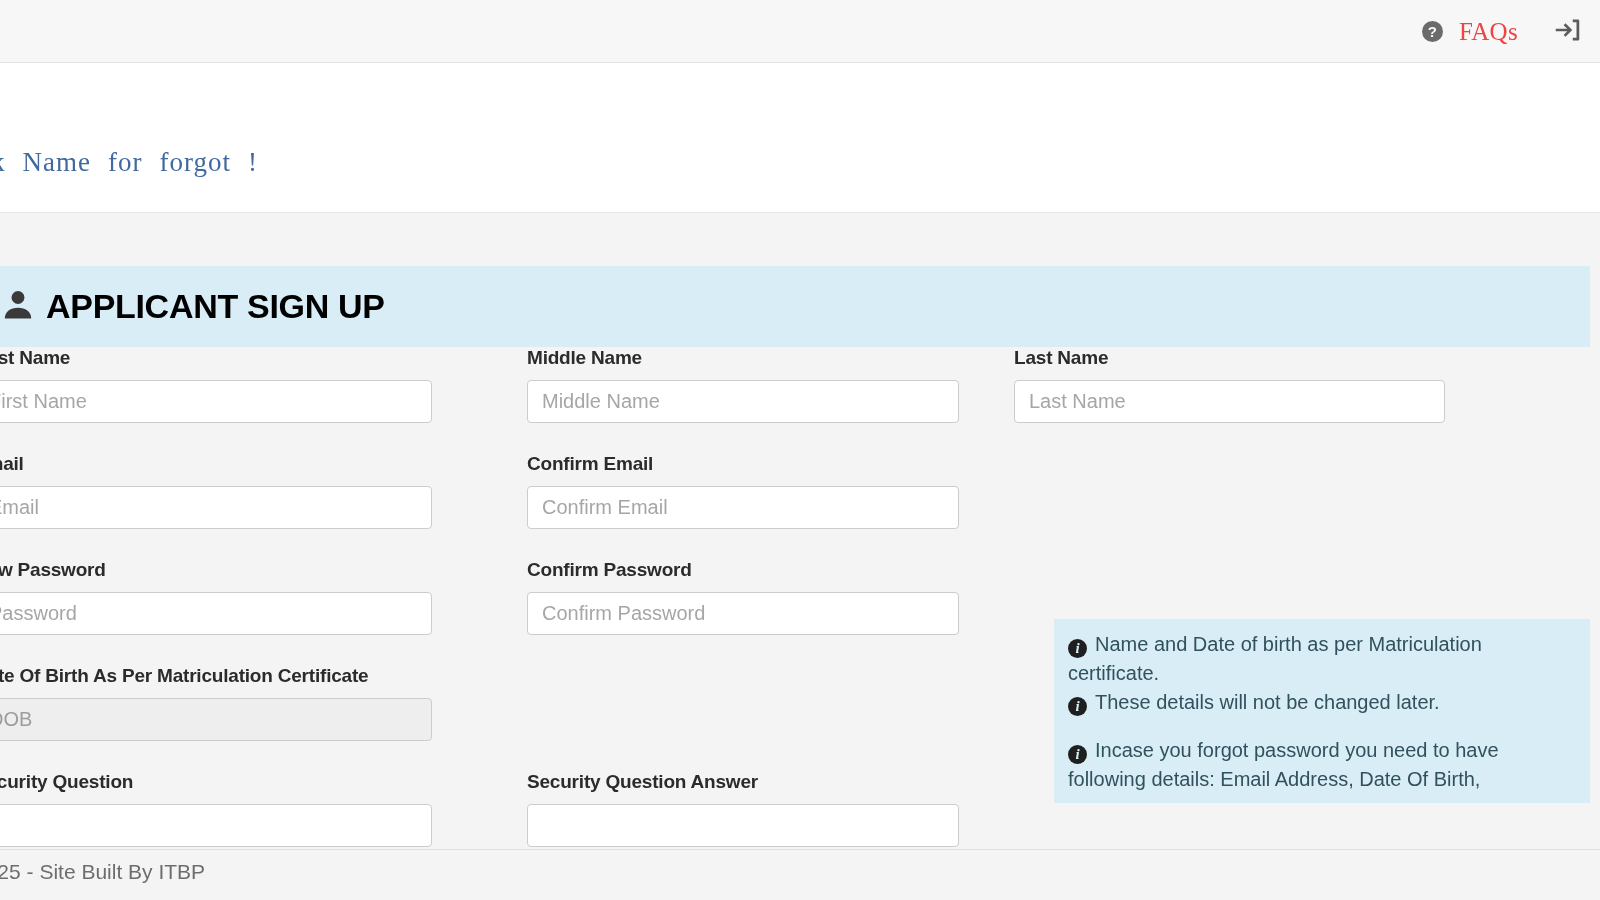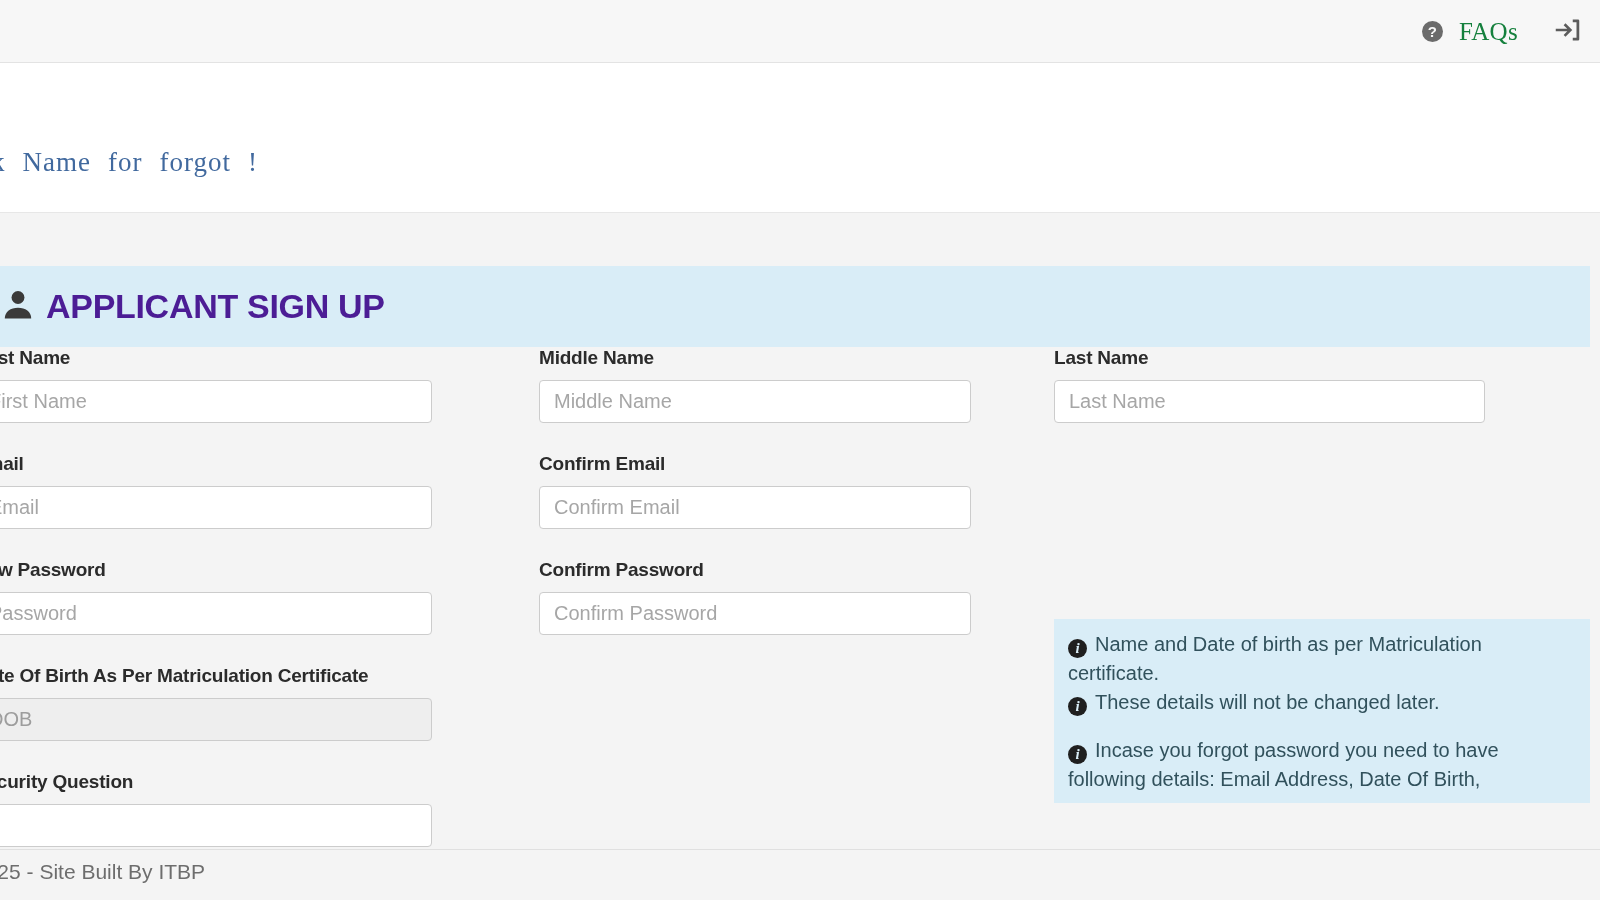--- a/index.html
+++ b/index.html
@@ -34,21 +34,21 @@
     background: #6b6b6b;
     display: flex; align-items: center; justify-content: center;
     color: #f7f7f7;
     font-size: 15px; font-weight: bold;
     font-family: "Liberation Sans", sans-serif;
     line-height: 1;
   }
   .faq-text {
     font-family: "Liberation Serif", serif;
     font-size: 25px;
-    color: #15803d;
+    color: #ef4444;
     letter-spacing: 0.3px;
   }
   .signin-icon { display: block; cursor: pointer; }
 
   
   .white-band {
     position: absolute; left: 0; top: 63px;
     width: 1600px; height: 150px;
     background: #ffffff;
     border-bottom: 1px solid #e7e7e7;
@@ -77,42 +77,42 @@
     position: absolute; left: -30px; top: 52px;
     width: 1620px; height: 81px;
     background: #d9edf7;
     display: flex; align-items: center;
     padding-left: 30px;
   }
   .person-icon { flex: 0 0 auto; display: block; }
   .banner-title {
     font-size: 34px;
     font-weight: bold;
-    color: #4c1d95;
+    color: #000000;
     letter-spacing: -0.3px;
     margin-left: 10px;
     white-space: nowrap;
   }
 
   
   .form-area {
     position: absolute; left: 0; top: 133px;
     width: 1600px;
   }
   .form-row {
     position: relative;
     height: 106px;
   }
   .field {
     position: absolute;
     top: 0;
   }
   .col-1 { left: -26px; width: 458px; }
-  .col-2 { left: 527px; width: 432px; margin-left: 12px; }
-  .col-3 { left: 1054px; width: 431px; }
+  .col-2 { left: 527px; width: 432px; }
+  .col-3 { left: 1014px; width: 431px; }
 
   .field-label {
     font-size: 19px;
     font-weight: bold;
     color: #2b2b2b;
     letter-spacing: -0.2px;
     white-space: nowrap;
     margin-bottom: 11px;
     height: 22px;
   }
@@ -263,20 +263,24 @@
         <div class="field-label">Date Of Birth As Per Matriculation Certificate</div>
         <input class="text-input disabled" type="text" readonly="" placeholder="DOB" style="">
       </div>
     </div>
 
     <div class="form-row">
       <div class="field col-1">
         <div class="field-label">Security Question</div>
         <input class="text-input" type="text" placeholder="" style="">
       </div>
+      <div class="field col-2">
+        <div class="field-label">Security Question Answer</div>
+        <input class="text-input" type="text" placeholder="" style="">
+      </div>
     </div>
 
   </div>
 
   <div class="info-box info-box-1">
     <span class="info-line"><span class="info-i">i</span><span>Name and Date of birth as per Matriculation certificate.</span></span>
     <span class="info-line"><span class="info-i">i</span><span>These details will not be changed later.</span></span>
   </div>
 
   <div class="info-box info-box-2">

